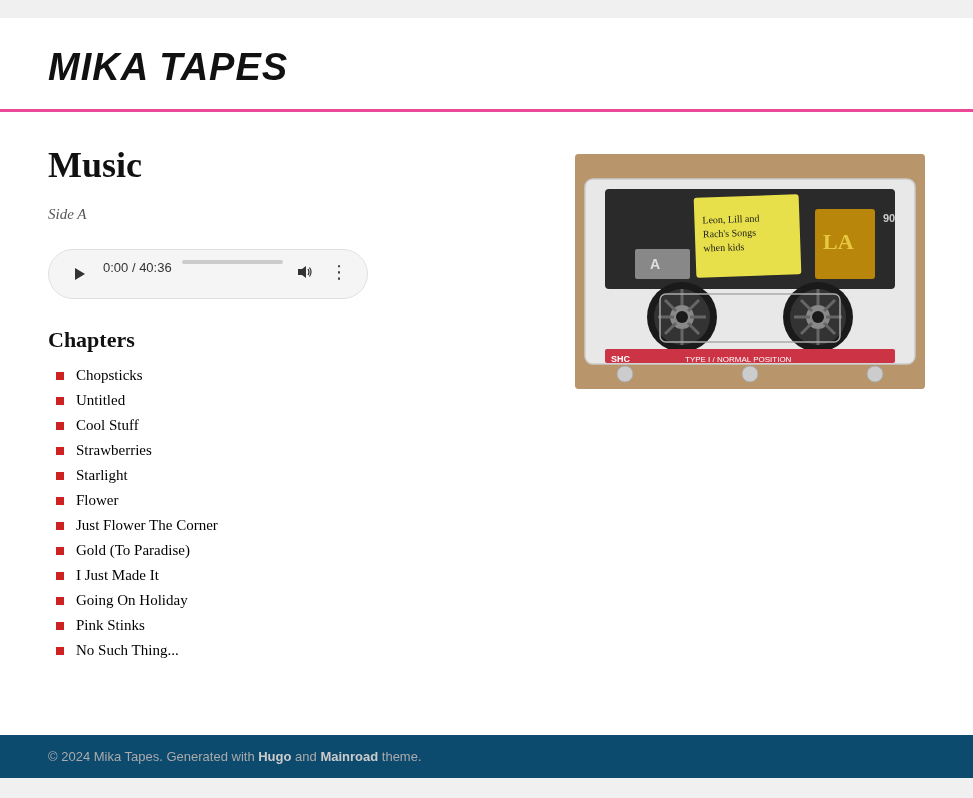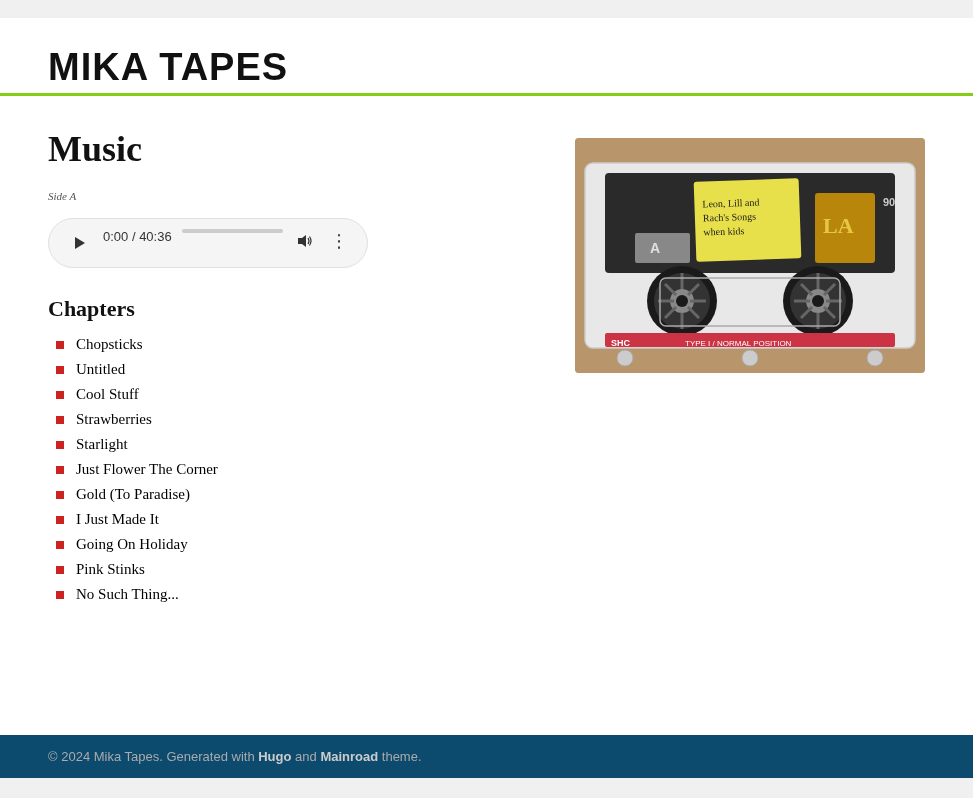--- a/index.html
+++ b/index.html
@@ -17,22 +17,23 @@
     .page-wrapper {
       background: #ffffff;
       margin: 18px auto;
       max-width: 973px;
       min-height: 760px;
       display: flex;
       flex-direction: column;
     }
 
     .site-header {
-      padding: 28px 48px 4px 48px;
-      border-bottom: 3px solid #84cc16;
+      padding: 28px 48px 20px 48px;
+      border-bottom: 3px solid #ec4899;
+      font-style: italic;
     }
 
     .site-title {
       font-size: 38px;
       font-weight: 900;
       color: #111111;
       letter-spacing: 1px;
       font-family: 'Arial Black', Arial, sans-serif;
     }
 
@@ -58,24 +59,24 @@
 
     .page-heading {
       font-size: 36px;
       font-weight: bold;
       color: #111111;
       font-family: 'Georgia', serif;
       margin-bottom: 20px;
     }
 
     .subtitle {
-      font-size: 11px;
+      font-size: 15px;
       color: #555555;
       font-style: italic;
-      margin-bottom: 16px;
+      margin-bottom: 26px;
       font-family: 'Georgia', serif;
     }
 
     .audio-player-container {
       background: #f5f5f5;
       border-radius: 30px;
       padding: 10px 16px;
       display: flex;
       align-items: flex-start;
       gap: 10px;
@@ -274,20 +275,24 @@
           <li>
             <div class="bullet"></div>
             <a href="#" class="chapter-link">Strawberries</a>
           </li>
           <li>
             <div class="bullet"></div>
             <a href="#" class="chapter-link">Starlight</a>
           </li>
           <li>
             <div class="bullet"></div>
+            <a href="#" class="chapter-link">Flower</a>
+          </li>
+          <li>
+            <div class="bullet"></div>
             <a href="#" class="chapter-link">Just Flower The Corner</a>
           </li>
           <li>
             <div class="bullet"></div>
             <a href="#" class="chapter-link">Gold (To Paradise)</a>
           </li>
           <li>
             <div class="bullet"></div>
             <a href="#" class="chapter-link">I Just Made It</a>
           </li>

